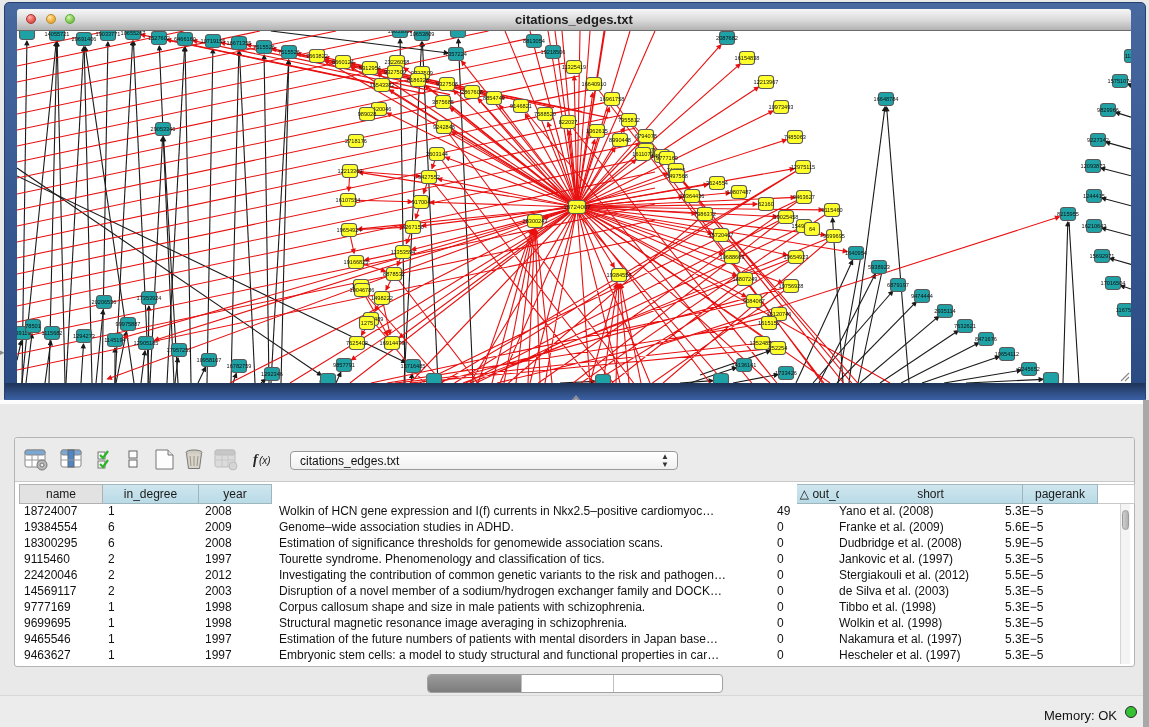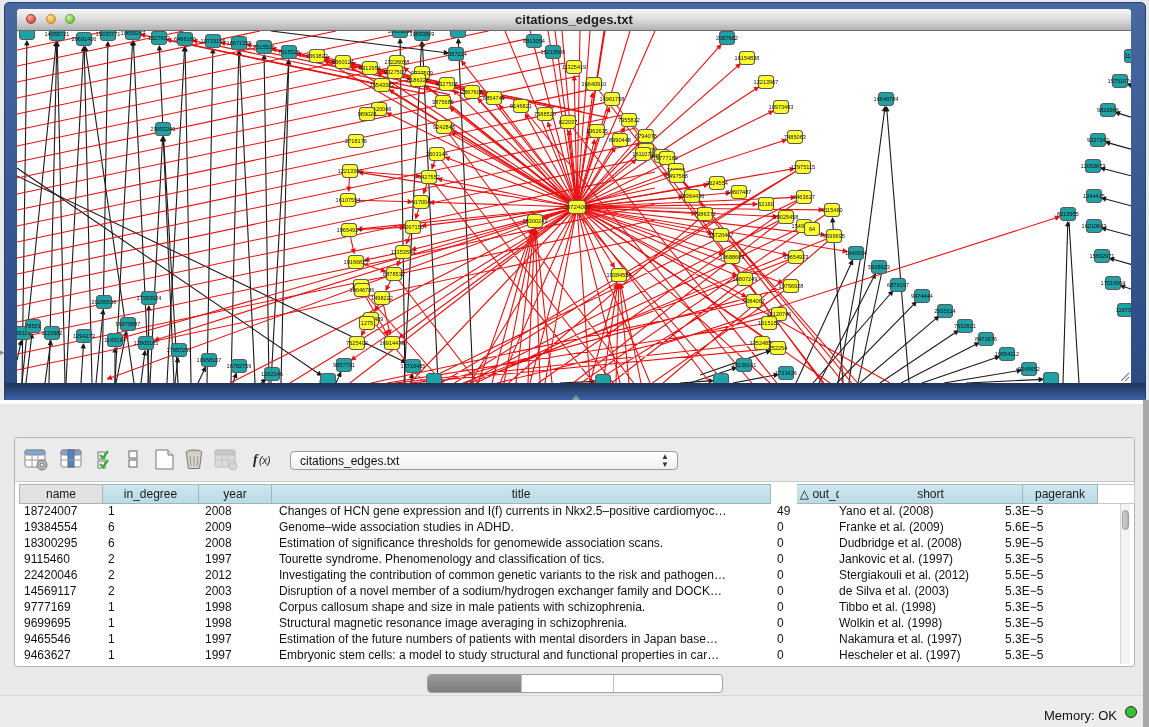--- a/index.html
+++ b/index.html
@@ -574,31 +574,30 @@
         <g transform="translate(228,0)">
             <text x="3" y="16" font-size="14" font-style="italic" font-weight="bold" font-family="Liberation Serif,serif" fill="#222">f</text>
             <text x="9" y="16" font-size="10" font-style="italic" fill="#222">(x)</text>
           </g>
       </svg>
       <div id="combo">citations_edges.txt<span class="arr">▲<br>▼</span></div>
     </div>
     <div class="hdr" style="left:4px;width:84px;border-left:1px solid #b0b0b0;background:#e2e2e2;border-color:#b0b0b0">name</div>
     <div class="hdr" style="left:88px;width:96px">in_degree</div>
     <div class="hdr" style="left:184px;width:73px">year</div>
-    <div class="hdr" style="left:257px;width:499px">title</div>
     <div class="hdr" style="left:782px;width:68px">△ out_de…</div>
     <div class="hdr" style="left:824px;width:184px">short</div>
     <div class="hdr" style="left:1008px;width:75px">pagerank</div>
     <div class="hdr" style="left:1083px;width:37px;background:#fff;border-color:#c9c9c9"></div>
     <div id="rows">
 <div class="tr">
           <div class="c0">18724007</div>
           <div class="c1">1</div>
           <div class="c2">2008</div>
-          <div class="c3">Changes of HCN gene expression and I(f) currents in Nkx2.5–positive cardiomyoc…</div>
+          <div class="c3">Wolkin of HCN gene expression and I(f) currents in Nkx2.5–positive cardiomyoc…</div>
           <div class="c4">49</div>
           <div class="c5">Yano et al. (2008)</div>
           <div class="c6">5.3E−5</div>
         </div>
 <div class="tr">
           <div class="c0">19384554</div>
           <div class="c1">6</div>
           <div class="c2">2009</div>
           <div class="c3">Genome–wide association studies in ADHD.</div>
           <div class="c4">0</div>

